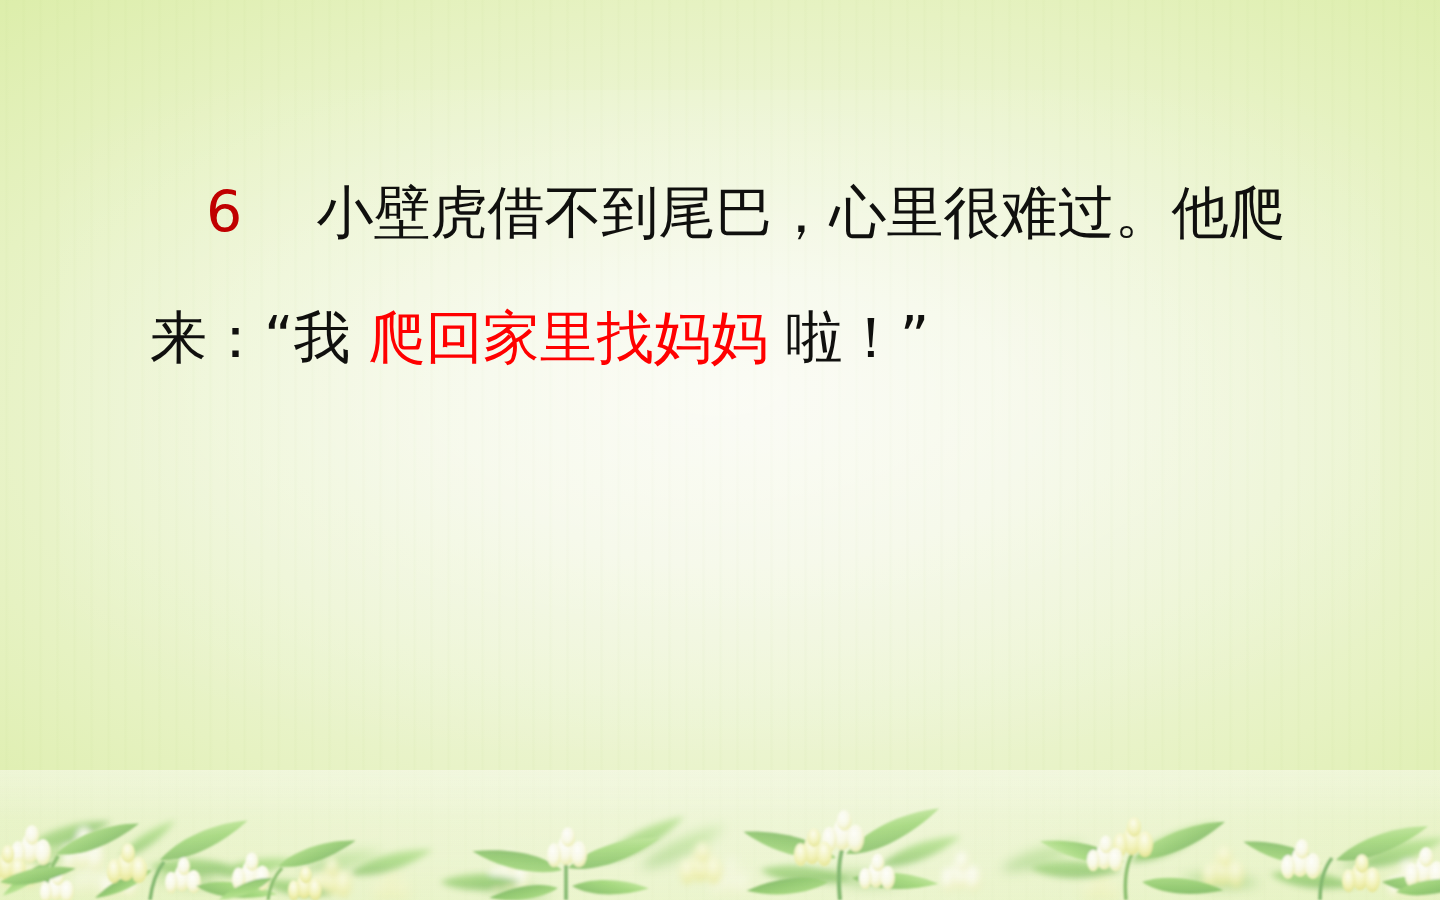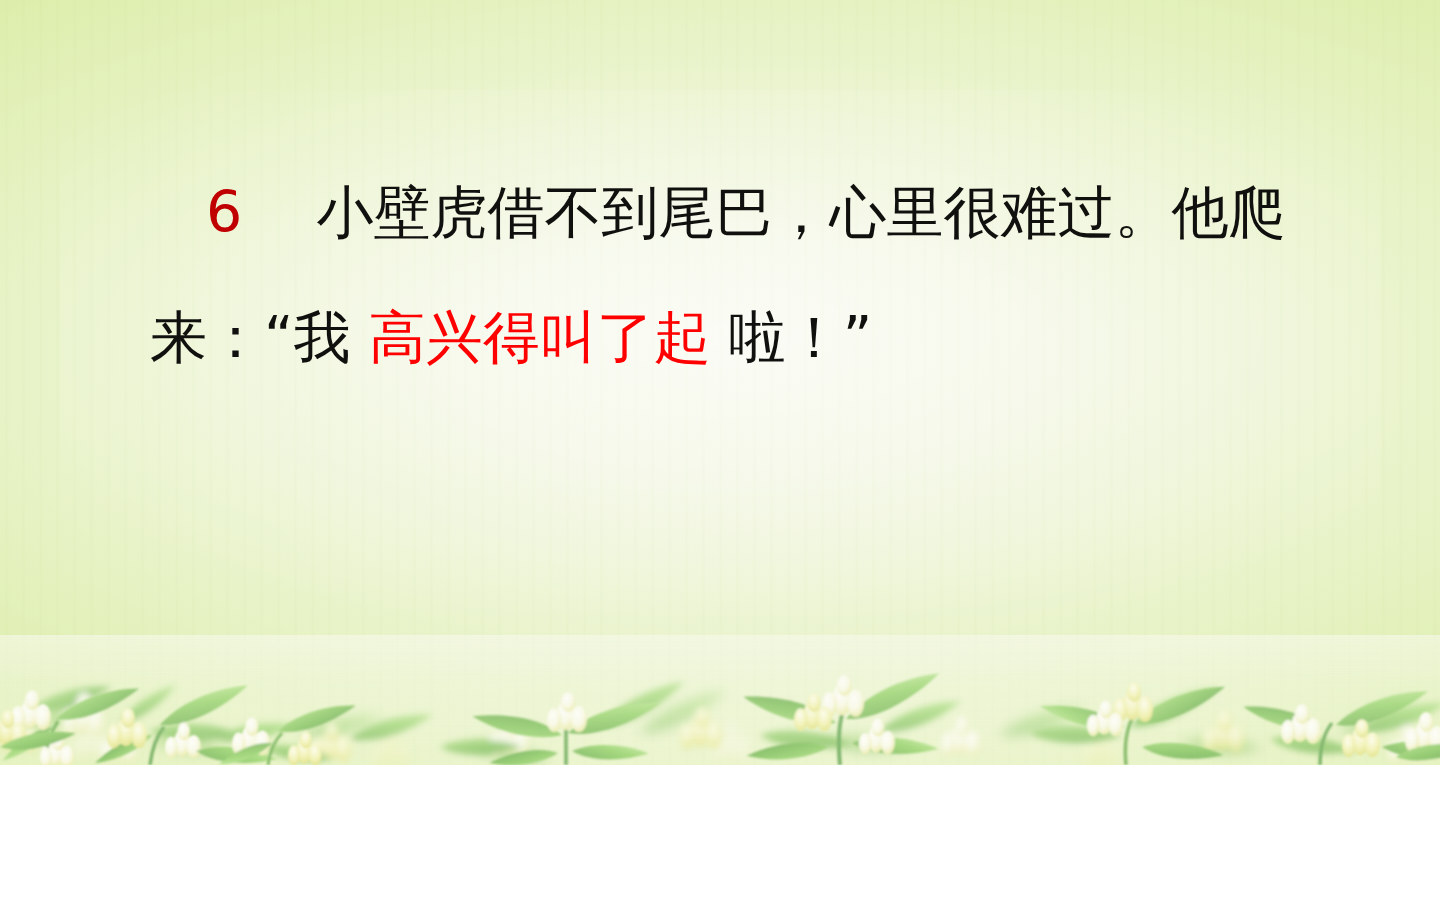--- a/index.html
+++ b/index.html
@@ -11,21 +11,21 @@
     overflow: hidden;
   }
   body {
     font-family: "DejaVu Sans", "Liberation Sans", sans-serif;
   }
 
   
   #slide {
     position: relative;
     width: 1440px;
-    height: 765px;
+    height: 900px;
     overflow: hidden;
     background-color: #dbf0a2;
   }
 
   
   .bg-wash {
     position: absolute;
     inset: 0;
     background:
       radial-gradient(115% 95% at 52% 47%,
@@ -117,21 +117,21 @@
       <span class="marker-num">6</span>
       <span class="gap-wide"></span>
       <span>小壁虎借不到尾巴，心里很难过。他爬</span>
     </div>
 
 
 
 
     <div class="para-line">
       <span>来：“我</span>
-      <span class="hl-red">高兴得叫了起</span>
+      <span class="hl-red">爬回家里找妈妈</span>
       <span>啦！”</span>
     </div>
 
   </div>
 
   <div id="floral-border">
     <svg width="1440" height="130" viewBox="0 0 1440 130">
       <defs>
         <linearGradient id="lg1" x1="0" y1="0" x2="1" y2="1">
           <stop offset="0%" stop-color="#8fd356"></stop>

